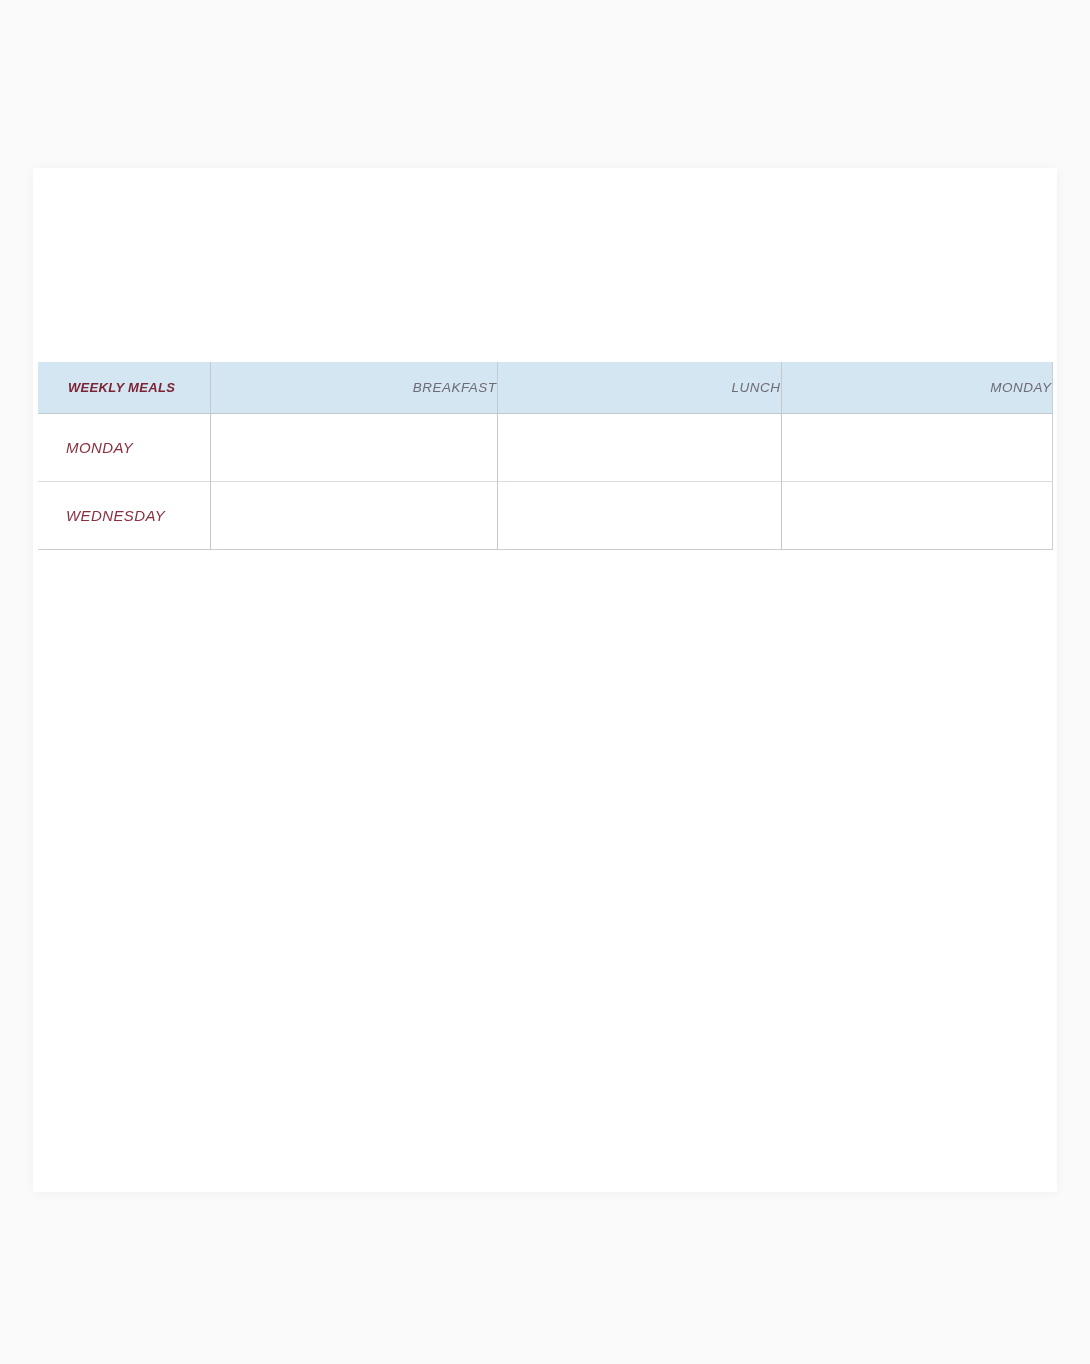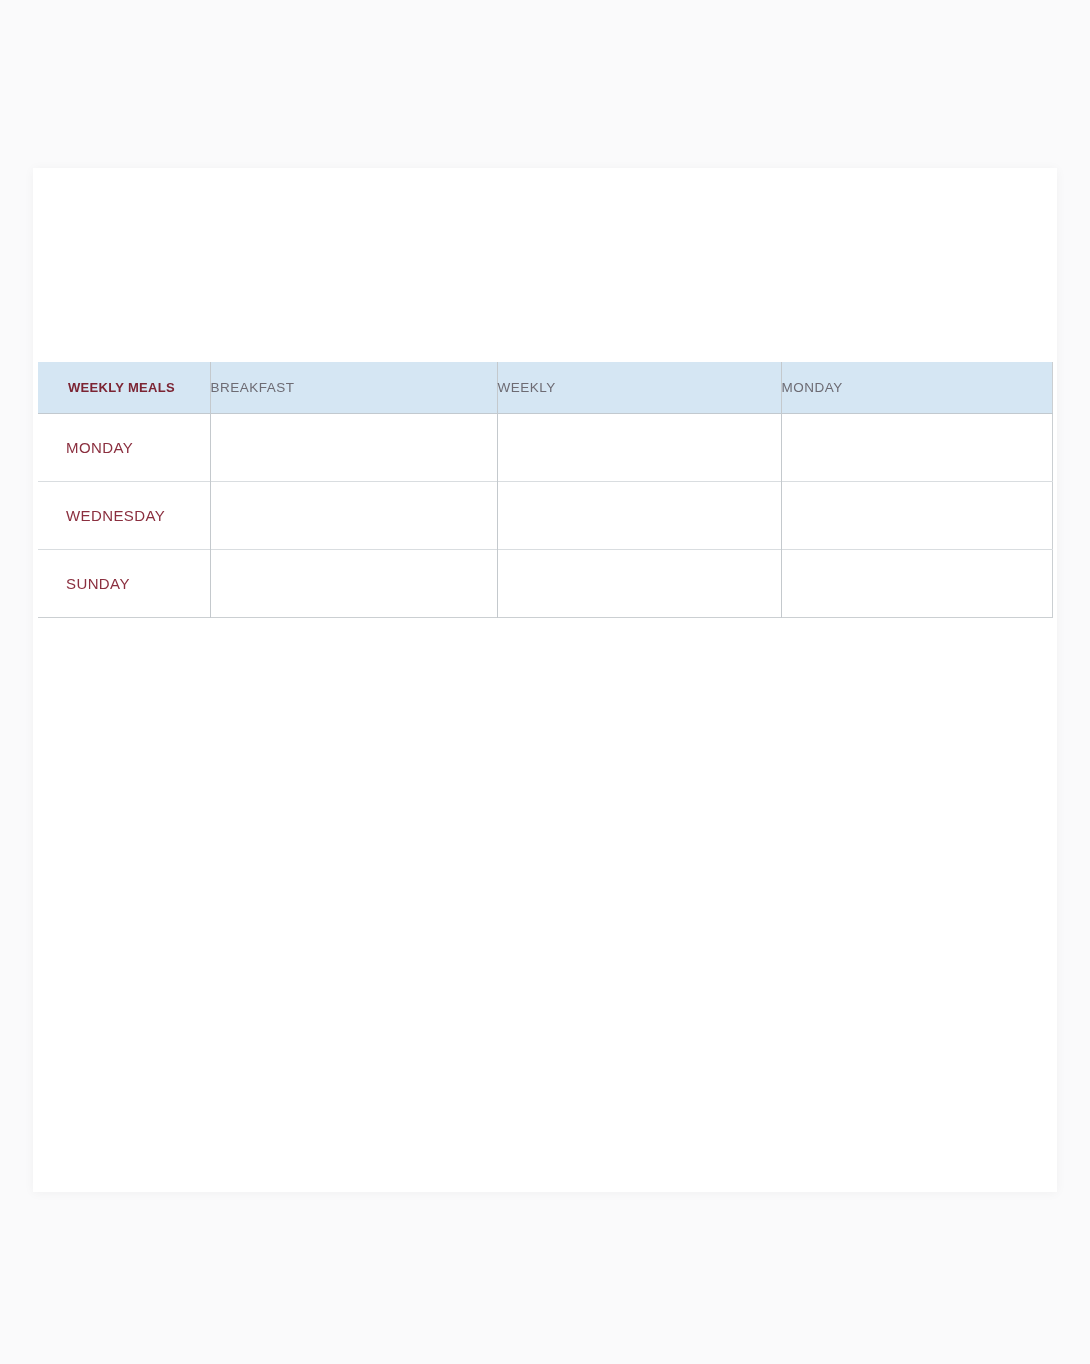--- a/index.html
+++ b/index.html
@@ -1,15 +1,15 @@
 <!DOCTYPE html>
 <html style="--page-bg: #fafafb; --card-bg: #ffffff; --header-blue: #d5e6f3; --row-stripe-blue: #d5e6f3; --corner-header-text: #7c2433; --day-text: #8b2f3f; --meal-header-text: #6d6b73; --vertical-border: #c4c9cd; --horizontal-border: #d9dde0; --header-underline: #c2c9cf; --outer-border: #cbcfd2;"><head>
 <meta charset="utf-8">
 <style>
-  * { margin: 0; padding: 0; box-sizing: border-box; }
+  * { margin: 0; padding: 0; box-sizing: border-box; font-style: italic; }
   html, body {
     width: 1090px; height: 1364px;
     overflow: hidden;
     background: var(--page-bg, #fafafb);
     font-family: "Liberation Sans", "DejaVu Sans", sans-serif;
   }
   .card {
     position: absolute;
     left: 33px; top: 168px;
     width: 1024px; height: 1024px;
@@ -47,21 +47,21 @@
 
   th.corner {
     text-align: left;
     padding-left: 30px;
     font-size: 13px;
     font-weight: 700;
     letter-spacing: 0.3px;
     color: var(--corner-header-text, #7c2433);
   }
   th.meal {
-    text-align: left;
+    text-align: right;
     font-size: 13.5px;
     font-weight: 400;
     letter-spacing: 0.5px;
     color: var(--meal-header-text, #6d6b73);
   }
   td.day {
     text-align: left;
     padding-left: 28px;
     font-size: 15px;
     font-weight: 400;
@@ -81,38 +81,32 @@
     <colgroup>
       <col class="c-day">
         <col class="c-bf">
         <col class="c-lu">
         <col class="c-di">
     </colgroup>
     <thead>
       <tr>
         <th class="corner">WEEKLY MEALS</th>
         <th class="meal">BREAKFAST</th>
-        <th class="meal">WEEKLY</th>
+        <th class="meal">LUNCH</th>
         <th class="meal">MONDAY</th>
       </tr>
     </thead>
     <tbody>
       <tr class="stripe-white">
         <td class="day">MONDAY</td>
         <td class="cell"></td>
         <td class="cell"></td>
         <td class="cell"></td>
       </tr>
       <tr class="stripe-white">
         <td class="day">WEDNESDAY</td>
         <td class="cell"></td>
         <td class="cell"></td>
         <td class="cell"></td>
       </tr>
-      <tr class="stripe-white">
-        <td class="day">SUNDAY</td>
-        <td class="cell"></td>
-        <td class="cell"></td>
-        <td class="cell"></td>
-      </tr>
     </tbody>
   </table>
 </div>
 
 </body></html>

